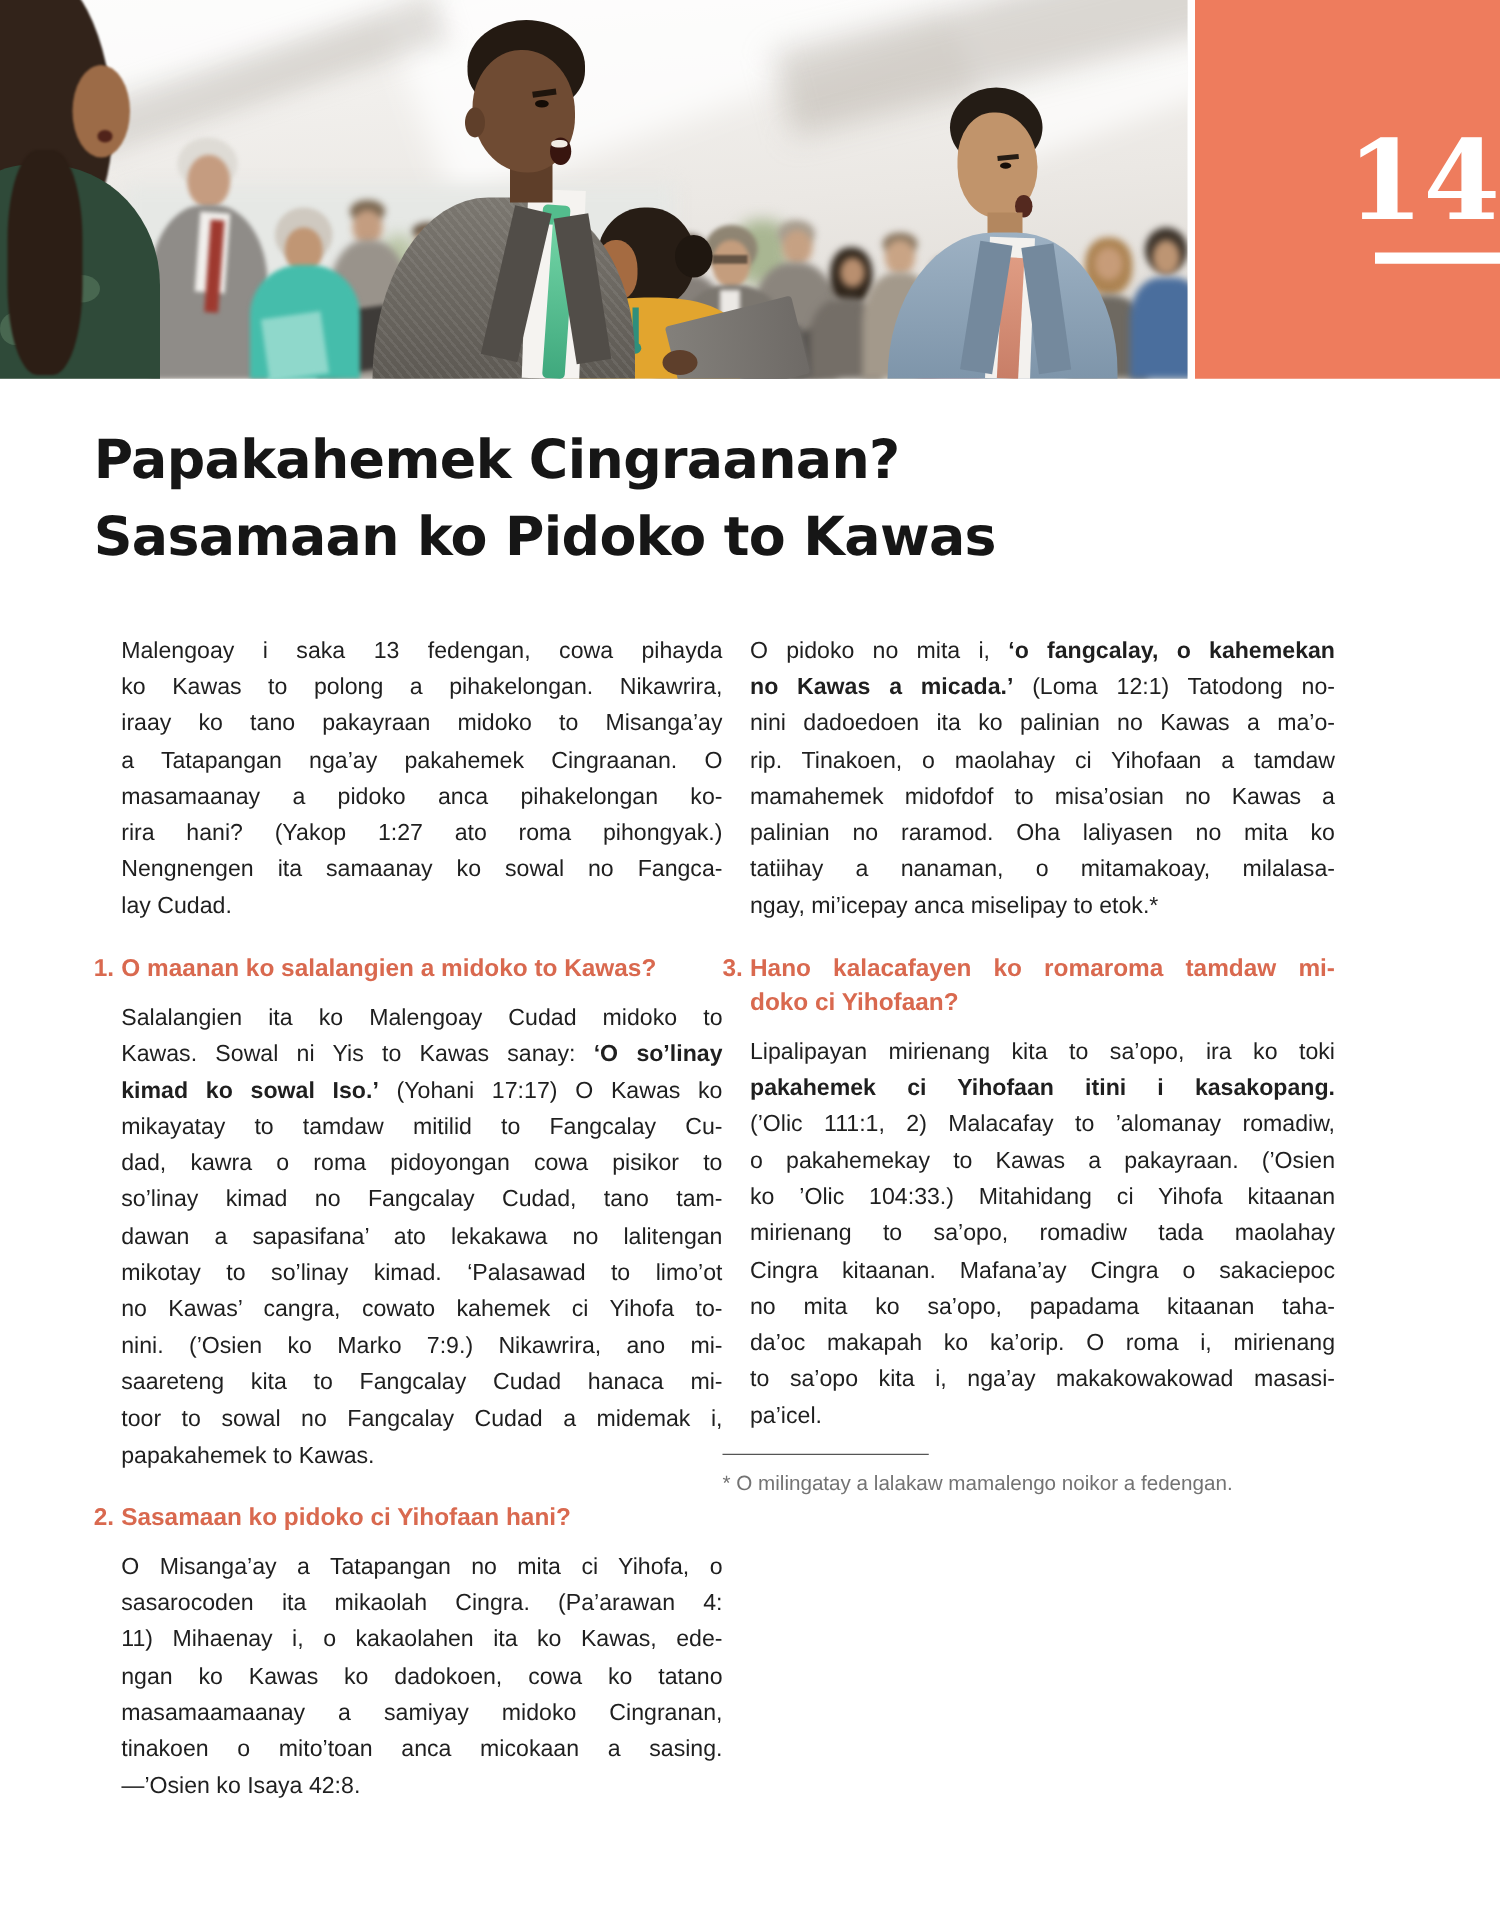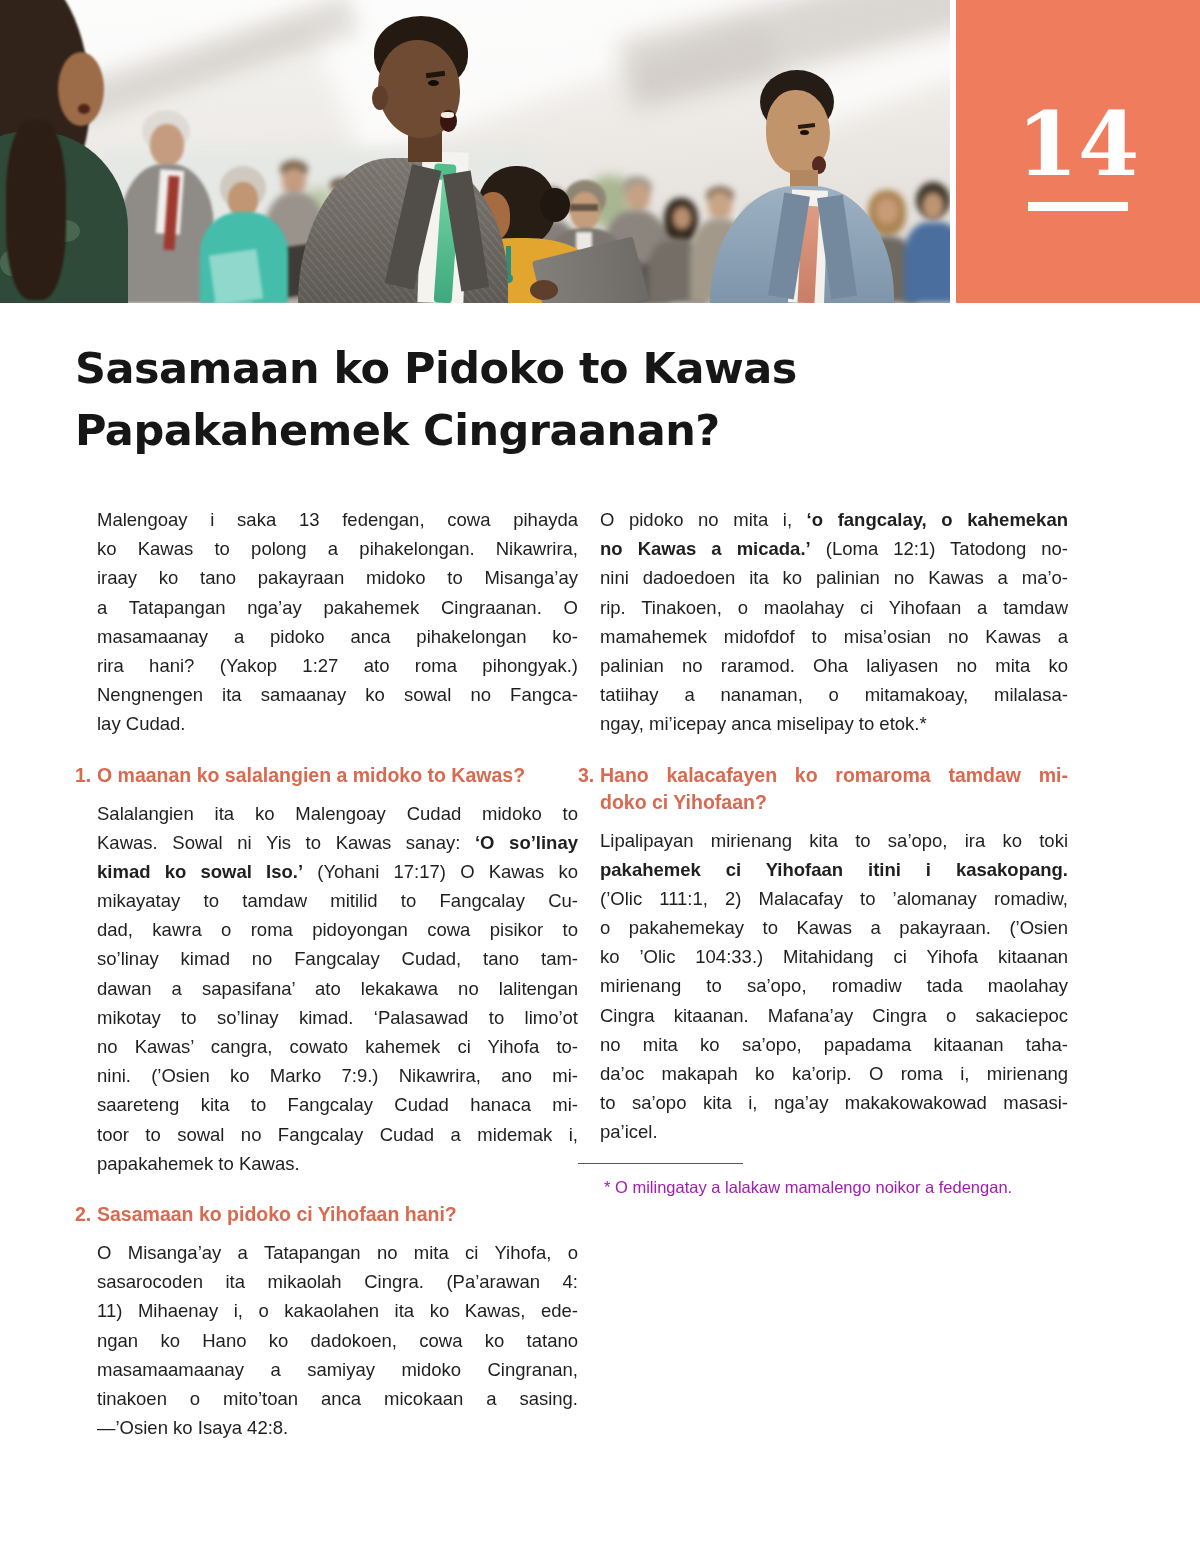--- a/index.html
+++ b/index.html
@@ -4,21 +4,21 @@
 <style>
   html,body{margin:0;padding:0;background:#fff;}
   .page{position:relative;width:1200px;height:1543px;background:#fff;overflow:hidden;
         font-family:"Liberation Sans",sans-serif;color:#1f1f1f;}
   
   .hero{position:absolute;left:0;top:0;width:950px;height:303px;overflow:hidden;
         background:linear-gradient(175deg,#f7f6f4 0%,#ebe8e4 55%,#dcd8d2 100%);}
   .hero i{position:absolute;display:block;}
   
   .badge{position:absolute;left:956px;top:0;width:244px;height:303px;background:var(--accent,#ee7c5d);
-         display:flex;flex-direction:column;align-items:center;justify-content:center;gap:14px;padding-top:8px;box-sizing:border-box;}
+         display:flex;flex-direction:column;align-items:flex-end;justify-content:center;gap:14px;padding-top:8px;box-sizing:border-box;}
   .badge .num{font-family:"DejaVu Serif",serif;font-weight:bold;font-size:88px;line-height:88px;color:#fff;}
   .badge .bar{width:100px;height:9px;background:#fff;}
   
   .title{position:absolute;left:75px;top:337px;margin:0;font-family:"DejaVu Sans",sans-serif;
          font-weight:bold;font-size:43px;line-height:62px;letter-spacing:-0.5px;color:#161616;}
   .title span{display:block;}
   
   .columns{position:absolute;left:75px;top:505px;display:flex;}
   .colL{width:503px;}
   .colR{width:490px;}
@@ -27,21 +27,21 @@
         text-align:justify;text-align-last:justify;}
   .para .line:last-child{text-align-last:left;}
   b{font-weight:bold;}
   .q{position:relative;padding-left:22px;margin:23px 0 10px;color:var(--heading,#d9694f);font-weight:bold;}
   .qnum{position:absolute;left:0;top:0;font-size:19.5px;line-height:27px;}
   .hline{font-size:19.5px;line-height:27px;height:27px;overflow:hidden;
          text-align:justify;text-align-last:justify;}
   .q .hline:last-child{text-align-last:left;white-space:nowrap;overflow:visible;}
   .footnote{margin-top:16px;}
   .fnrule{display:block;width:165px;height:1px;background:#555;margin:0 0 12px 0;}
-  .fnline{font-size:16.5px;line-height:23px;color:#a21caf;text-align:left;margin-left:26px;}
+  .fnline{font-size:16.5px;line-height:23px;color:#737373;text-align:left;}
 </style>
 </head>
 <body>
 
 <div class="page">
 
   <div class="hero" id="photo" aria-label="Blurred bright interior of a meeting hall with skylights; a congregation stands singing: a man in a gray suit with a green tie in the center, a woman in a yellow cardigan, an older man with white hair and a red tie, a woman with a teal scarf holding a songbook, and a man in a light blue suit with a salmon tie on the right.">
       <i style="left: -90px; top: -70px; width: 400px; height: 160px; background: rgba(255, 255, 255, 0.7); filter: blur(10px); transform: rotate(-22deg);"></i>
       <i style="left: 320px; top: -80px; width: 460px; height: 170px; background: rgba(255, 255, 255, 0.78); filter: blur(12px); transform: rotate(-20deg);"></i>
       <i style="left: 770px; top: -60px; width: 280px; height: 150px; background: rgba(255, 255, 255, 0.7); filter: blur(10px); transform: rotate(-20deg);"></i>
@@ -138,22 +138,22 @@
       <i style="left: 0px; top: 250px; width: 24px; height: 26px; background: rgb(79, 110, 86); border-radius: 50%; opacity: 0.8;"></i>
       <i style="left: 6px; top: 120px; width: 60px; height: 180px; background: rgb(44, 30, 21); border-radius: 40%; filter: blur(1px);"></i>
     </div>
 
   <div class="badge">
     <div class="num">14</div>
     <div class="bar"></div>
   </div>
 
   <h1 class="title">
+    <span>Papakahemek Cingraanan?</span>
     <span>Sasamaan ko Pidoko to Kawas</span>
-    <span>Papakahemek Cingraanan?</span>
   </h1>
 
   <div class="columns">
     <div class="colL" id="col-left">
         <div class="para">
           <div class="line">Malengoay i saka 13 fedengan, cowa pihayda</div>
           <div class="line">ko Kawas to polong a pihakelongan. Nikawrira,</div>
           <div class="line">iraay ko tano pakayraan midoko to Misanga’ay</div>
           <div class="line">a Tatapangan nga’ay pakahemek Cingraanan. O</div>
           <div class="line">masamaanay a pidoko anca pihakelongan ko-</div>
@@ -181,21 +181,21 @@
           <div class="line">papakahemek to Kawas.</div>
         </div>
         <div class="q">
           <span class="qnum">2.</span>
           <div class="hline">Sasamaan ko pidoko ci Yihofaan hani?</div>
         </div>
         <div class="para">
           <div class="line">O Misanga’ay a Tatapangan no mita ci Yihofa, o</div>
           <div class="line">sasarocoden ita mikaolah Cingra. (Pa’arawan 4:</div>
           <div class="line">11) Mihaenay i, o kakaolahen ita ko Kawas, ede-</div>
-          <div class="line">ngan ko Hano ko dadokoen, cowa ko tatano</div>
+          <div class="line">ngan ko Kawas ko dadokoen, cowa ko tatano</div>
           <div class="line">masamaamaanay a samiyay midoko Cingranan,</div>
           <div class="line">tinakoen o mito’toan anca micokaan a sasing.</div>
           <div class="line">—’Osien ko Isaya 42:8.</div>
         </div>
       </div>
     <div class="colR" id="col-right">
         <div class="para">
           <div class="line"><span>O pidoko no mita i, </span><b>‘o fangcalay, o kahemekan</b></div>
           <div class="line"><b>no Kawas a micada.’</b><span> (Loma 12:1) Tatodong no-</span></div>
           <div class="line">nini dadoedoen ita ko palinian no Kawas a ma’o-</div>

